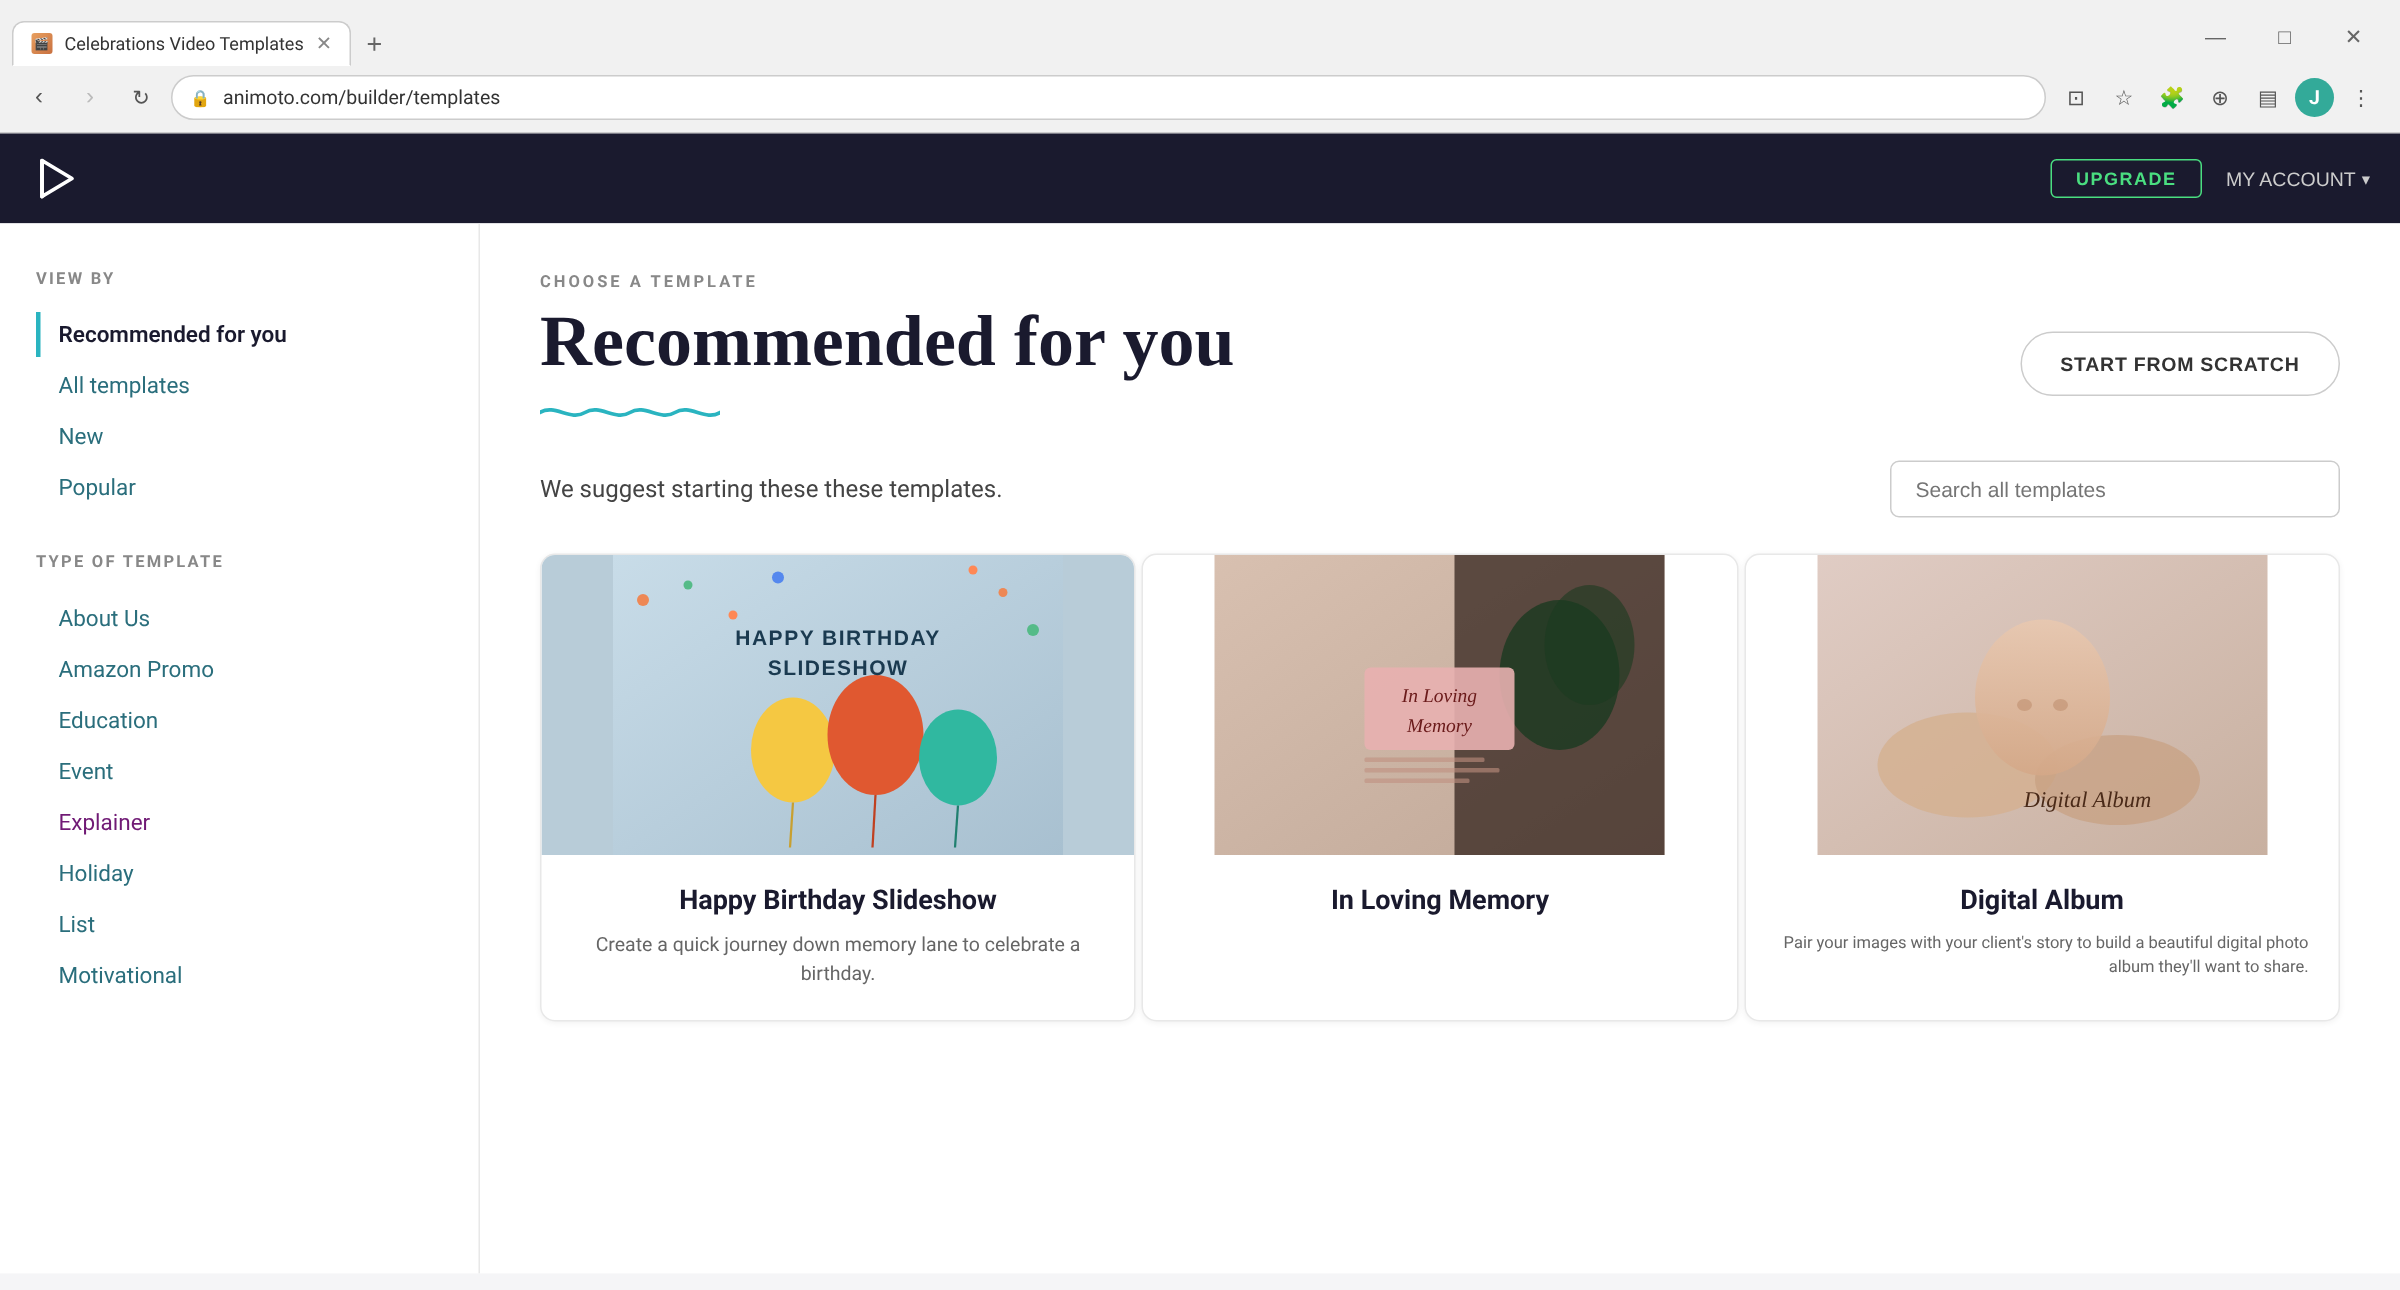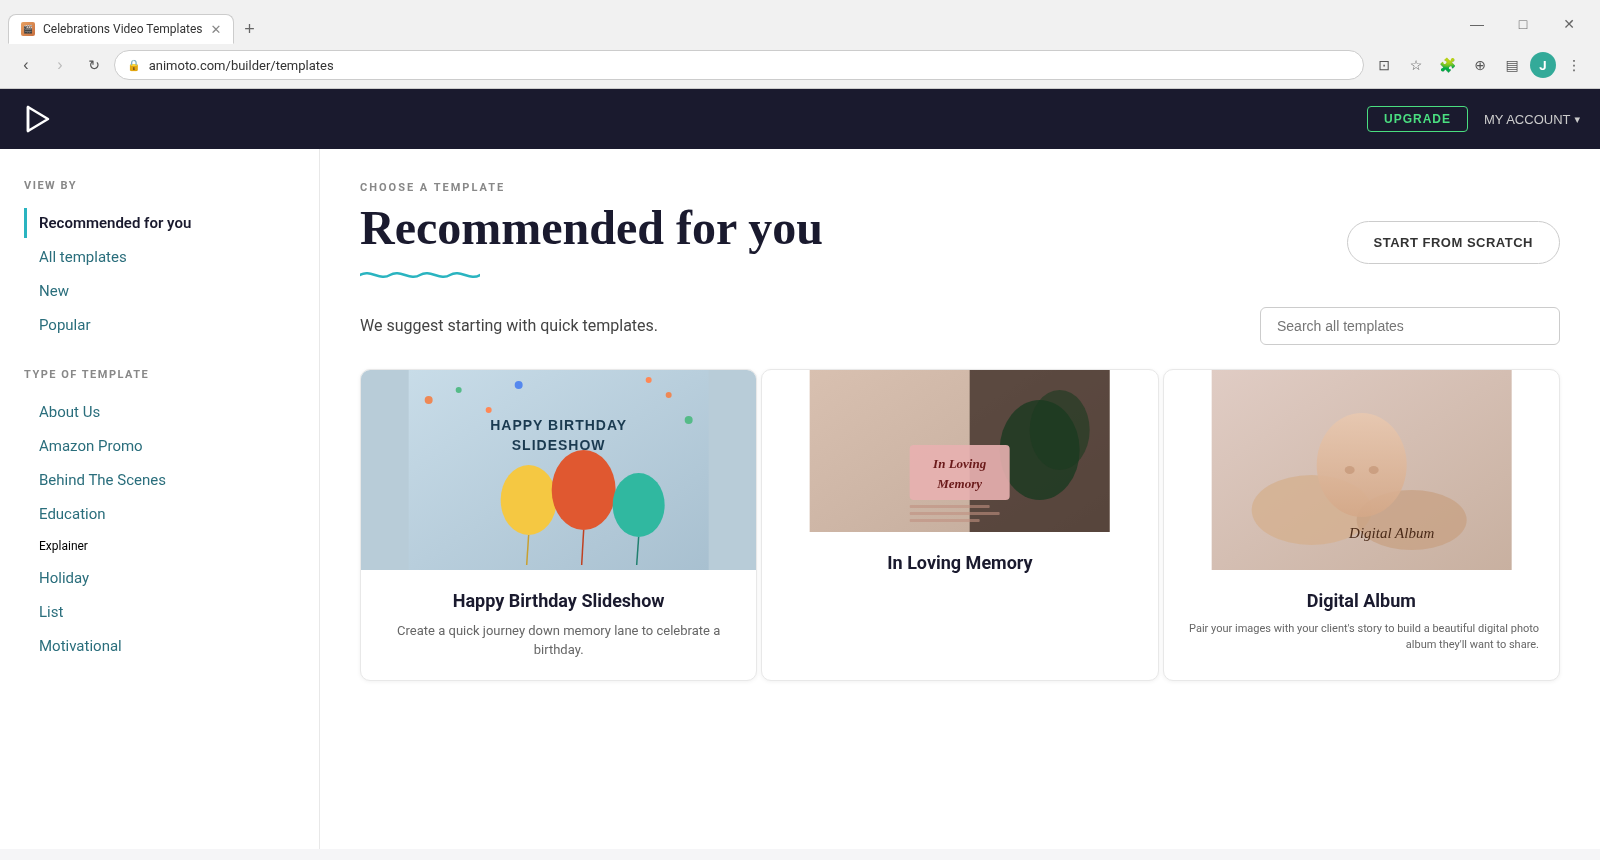--- a/index.html
+++ b/index.html
@@ -73,23 +73,23 @@
       <a style="display:block;padding:6px 0 6px 12px;font-size:15px;color:#2a6e7c;cursor:pointer;text-decoration:none;border-left:3px solid transparent;margin-bottom:4px;">All templates</a>
       <a style="display:block;padding:6px 0 6px 12px;font-size:15px;color:#2a6e7c;cursor:pointer;text-decoration:none;border-left:3px solid transparent;margin-bottom:4px;">New</a>
       <a style="display:block;padding:6px 0 6px 12px;font-size:15px;color:#2a6e7c;cursor:pointer;text-decoration:none;border-left:3px solid transparent;margin-bottom:4px;">Popular</a>
     </div>
 
     <div style="font-size:11px;font-weight:700;letter-spacing:1.5px;color:#888;text-transform:uppercase;margin-bottom:16px;">TYPE OF TEMPLATE</div>
 
     <div>
       <a style="display:block;padding:6px 0 6px 12px;font-size:15px;color:#2a6e7c;cursor:pointer;text-decoration:none;border-left:3px solid transparent;margin-bottom:4px;">About Us</a>
       <a style="display:block;padding:6px 0 6px 12px;font-size:15px;color:#2a6e7c;cursor:pointer;text-decoration:none;border-left:3px solid transparent;margin-bottom:4px;">Amazon Promo</a>
-      <a style="display:block;padding:6px 0 6px 12px;font-size:15px;color:#2a6e7c;cursor:pointer;text-decoration:none;border-left:3px solid transparent;margin-bottom:4px;">Behind The Scenes</a>
       <a style="display:block;padding:6px 0 6px 12px;font-size:15px;color:#2a6e7c;cursor:pointer;text-decoration:none;border-left:3px solid transparent;margin-bottom:4px;">Education</a>
-      <a style="display:block;padding:6px 0 6px 12px;font-size:12px;color:#000000;cursor:pointer;text-decoration:none;border-left:3px solid transparent;margin-bottom:4px;">Explainer</a>
+      <a style="display:block;padding:6px 0 6px 12px;font-size:15px;color:#2a6e7c;cursor:pointer;text-decoration:none;border-left:3px solid transparent;margin-bottom:4px;">Event</a>
+      <a style="display:block;padding:6px 0 6px 12px;font-size:15px;color:#701a75;cursor:pointer;text-decoration:none;border-left:3px solid transparent;margin-bottom:4px;">Explainer</a>
       <a style="display:block;padding:6px 0 6px 12px;font-size:15px;color:#2a6e7c;cursor:pointer;text-decoration:none;border-left:3px solid transparent;margin-bottom:4px;">Holiday</a>
       <a style="display:block;padding:6px 0 6px 12px;font-size:15px;color:#2a6e7c;cursor:pointer;text-decoration:none;border-left:3px solid transparent;margin-bottom:4px;">List</a>
       <a style="display:block;padding:6px 0 6px 12px;font-size:15px;color:#2a6e7c;cursor:pointer;text-decoration:none;border-left:3px solid transparent;margin-bottom:16px;">Motivational</a>
     </div>
   </div>
 
   <div style="flex:1;padding:32px 40px;background:white;overflow-y:auto;">
 
     <div style="display:flex;justify-content:space-between;align-items:flex-start;margin-bottom:0;">
       <div>
@@ -99,21 +99,21 @@
         <div style="margin-bottom:20px;">
           <svg width="120" height="16" viewBox="0 0 120 16">
             <path d="M0,8 C10,2 20,14 30,8 C40,2 50,14 60,8 C70,2 80,14 90,8 C100,2 110,14 120,8" fill="none" stroke="#2ab4c0" stroke-width="2.5" stroke-linecap="round"></path>
           </svg>
         </div>
       </div>
       <button style="background:white;border:1.5px solid #ccc;color:#333;padding:13px 26px;border-radius:26px;font-size:13px;font-weight:600;cursor:pointer;letter-spacing:0.5px;white-space:nowrap;margin-top:40px;">START FROM SCRATCH</button>
     </div>
 
     <div style="display:flex;justify-content:space-between;align-items:center;margin-bottom:24px;">
-      <p style="font-size:16px;color:#444;">We suggest starting with quick templates.</p>
+      <p style="font-size:16px;color:#444;">We suggest starting these these templates.</p>
       <input type="text" style="border: 1px solid rgb(204, 204, 204); border-radius: 6px; padding: 10px 16px; width: 300px; font-size: 14px; color: rgb(153, 153, 153); outline: none;" placeholder="Search all templates">
     </div>
 
     <div style="display:grid;grid-template-columns:repeat(3,1fr);gap:4px;">
 
       <div style="background:white;border:1px solid #e8e8e8;border-radius:10px;overflow:hidden;box-shadow:0 1px 4px rgba(0,0,0,0.06);cursor:pointer;">
         <div style="width:100%;height:200px;overflow:hidden;background:#b8ccd8;position:relative;display:flex;align-items:center;justify-content:center;">
           <svg width="100%" height="200" viewBox="0 0 300 200">
 
             <defs>
@@ -145,21 +145,21 @@
             <text x="150" y="80" text-anchor="middle" font-family="Arial,sans-serif" font-weight="700" font-size="14" fill="#1a3a50" letter-spacing="1">SLIDESHOW</text>
           </svg>
         </div>
         <div style="padding:20px;text-align:center;">
           <div style="font-size:18px;font-weight:700;color:#1a1a2e;margin-bottom:10px;">Happy Birthday Slideshow</div>
           <div style="font-size:13px;color:#666;line-height:1.5;">Create a quick journey down memory lane to celebrate a birthday.</div>
         </div>
       </div>
 
       <div style="background:white;border:1px solid #e8e8e8;border-radius:10px;overflow:hidden;box-shadow:0 1px 4px rgba(0,0,0,0.06);cursor:pointer;">
-        <div style="width:100%;height:162px;overflow:hidden;position:relative;font-weight:bold;">
+        <div style="width:100%;height:200px;overflow:hidden;position:relative;">
           <svg width="100%" height="200" viewBox="0 0 300 200">
             <defs>
               <linearGradient id="bgGrad2" x1="0" y1="0" x2="1" y2="1">
                 <stop offset="0%" stop-color="#d8c0b0"></stop>
                 <stop offset="100%" stop-color="#c0a898"></stop>
               </linearGradient>
             </defs>
             <rect width="300" height="200" fill="url(#bgGrad2)"></rect>
 
             <rect x="160" y="0" width="140" height="200" fill="#2a1a14" opacity="0.7"></rect>

